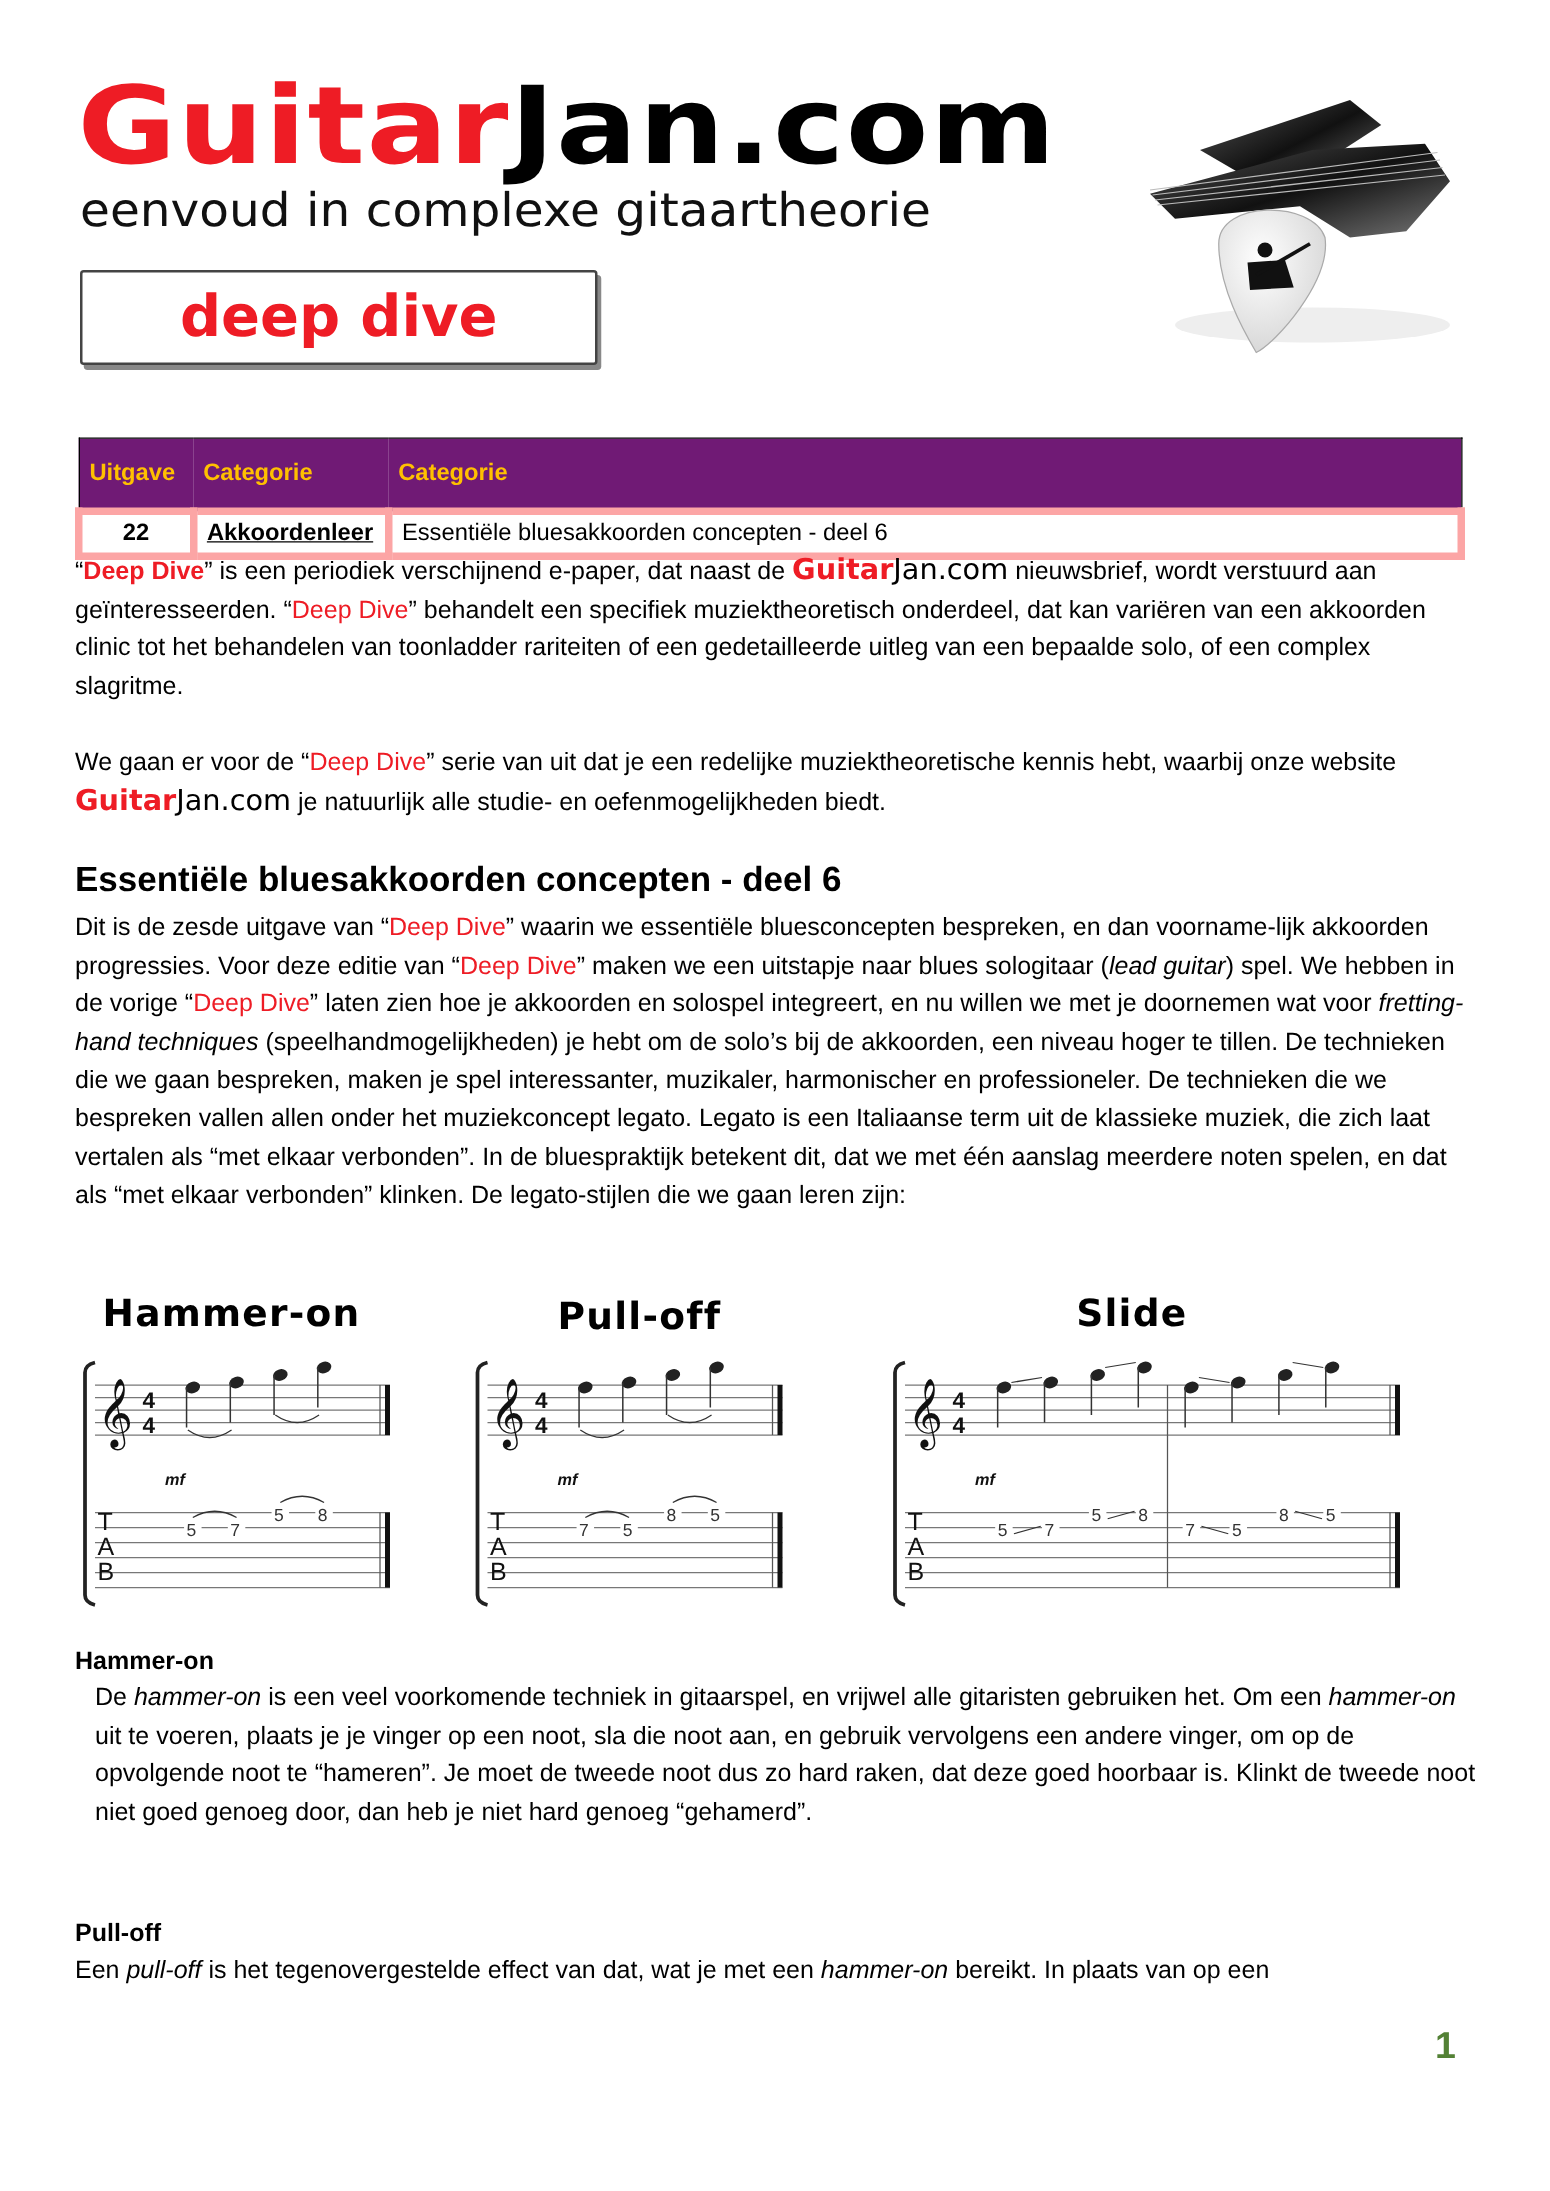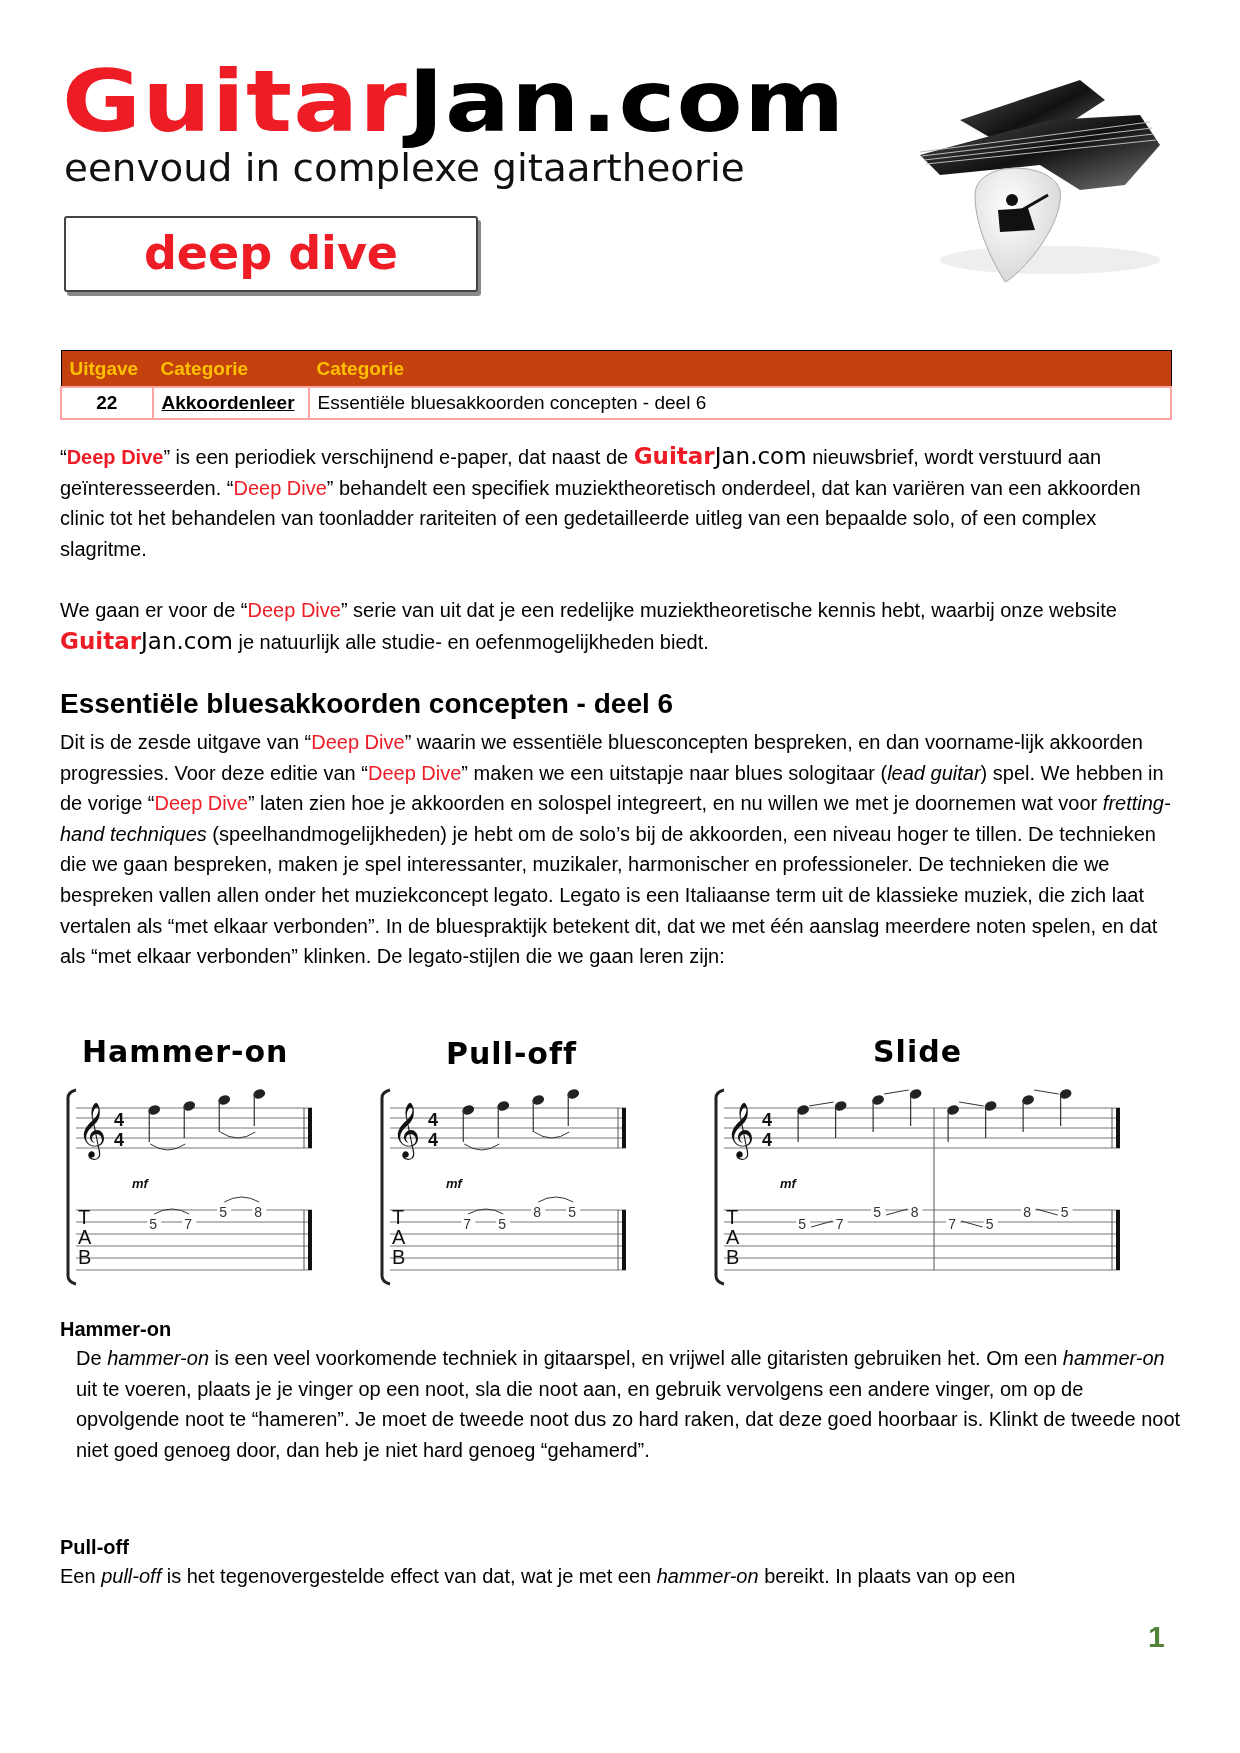--- a/index.html
+++ b/index.html
@@ -18,22 +18,22 @@
             background: #fff; box-shadow: 3px 4px 0 #888; }
   .dd-box span { position: absolute; left: 0; right: 0; top: 8px; text-align: center; color: #ee1c25;
                  font-family: "DejaVu Sans", sans-serif; font-size: 46px; font-weight: bold; }
 
   
   .hero { left: 900px; top: 60px; width: 270px; height: 240px; }
 
   
   table.info { position: absolute; left: 60px; top: 350px; width: 1112px; border-collapse: collapse;
                font-size: 19px; }
-  table.info th { background: #c2410c; color: #ffc000; text-align: left; font-weight: bold; padding: 5px 8px; height: 25px; margin-left: 28px; }
-  table.info td { border: 2px solid #fca5a5; padding: 2px 8px; height: 26px; }
+  table.info th { background: #701a75; color: #ffc000; text-align: left; font-weight: bold; padding: 15px 8px; height: 25px; margin-left: 28px; }
+  table.info td { border: 6px solid #fca5a5; padding: 2px 8px; height: 26px; }
   table.info td.num { text-align: center; font-weight: bold; }
   table.info td.cat { font-weight: bold; text-decoration: underline; }
   table.info tr.head { border: 1px solid #000; }
 
   
   .para { left: 60px; width: 1120px; font-size: 20px; line-height: 30.6px; }
   .red { color: #ee1c25; }
   .brand { font-family: "DejaVu Sans", sans-serif; font-size: 23px; font-weight: bold; letter-spacing: 0px; }
   .brand .g { color: #ee1c25; }
   .brand .j { color: #000; font-weight: normal; }
@@ -204,21 +204,21 @@
       <text x="157.25" y="139" font-size="14" fill="#333">8</text>
       <ellipse cx="197.25" cy="16" rx="6" ry="4.5" fill="#222" transform="rotate(-20 197.25 16)"></ellipse>
       <line x1="192.25" x2="192.25" y1="16" y2="48" stroke="#333" stroke-width="1.2"></line>
       <rect x="190.25" y="127" width="14" height="14" fill="#fff"></rect>
       <text x="192.25" y="139" font-size="14" fill="#333">5</text>
       <path d="M162.25 124 Q179.75 114 197.25 124" stroke="#333" fill="none"></path>
       <path d="M158.25 54 Q175.75 66 193.25 54" stroke="#333" fill="none"></path>
     </svg>
 </div>
 <div class="fig" style="left:710px; width:430px;">
-  <div class="fig-title" style="left:163px; top:6px;">Slide</div>
+  <div class="fig-title" style="left:151px; top:6px;">Slide</div>
   <svg id="fig2" width="430" height="270" style="position:absolute; left:0; top:50px;">
       <path d="M14 12 Q6 14 6 20 L6 198 Q6 204 14 206" stroke="#222" stroke-width="3" fill="none"></path>
       <line x1="14" x2="410" y1="30" y2="30" stroke="#777" stroke-width="1"></line>
       <line x1="14" x2="410" y1="40" y2="40" stroke="#777" stroke-width="1"></line>
       <line x1="14" x2="410" y1="50" y2="50" stroke="#777" stroke-width="1"></line>
       <line x1="14" x2="410" y1="60" y2="60" stroke="#777" stroke-width="1"></line>
       <line x1="14" x2="410" y1="70" y2="70" stroke="#777" stroke-width="1"></line>
       <line x1="14" x2="410" y1="132" y2="132" stroke="#777" stroke-width="1"></line>
       <line x1="14" x2="410" y1="144" y2="144" stroke="#777" stroke-width="1"></line>
       <line x1="14" x2="410" y1="156" y2="156" stroke="#777" stroke-width="1"></line>

